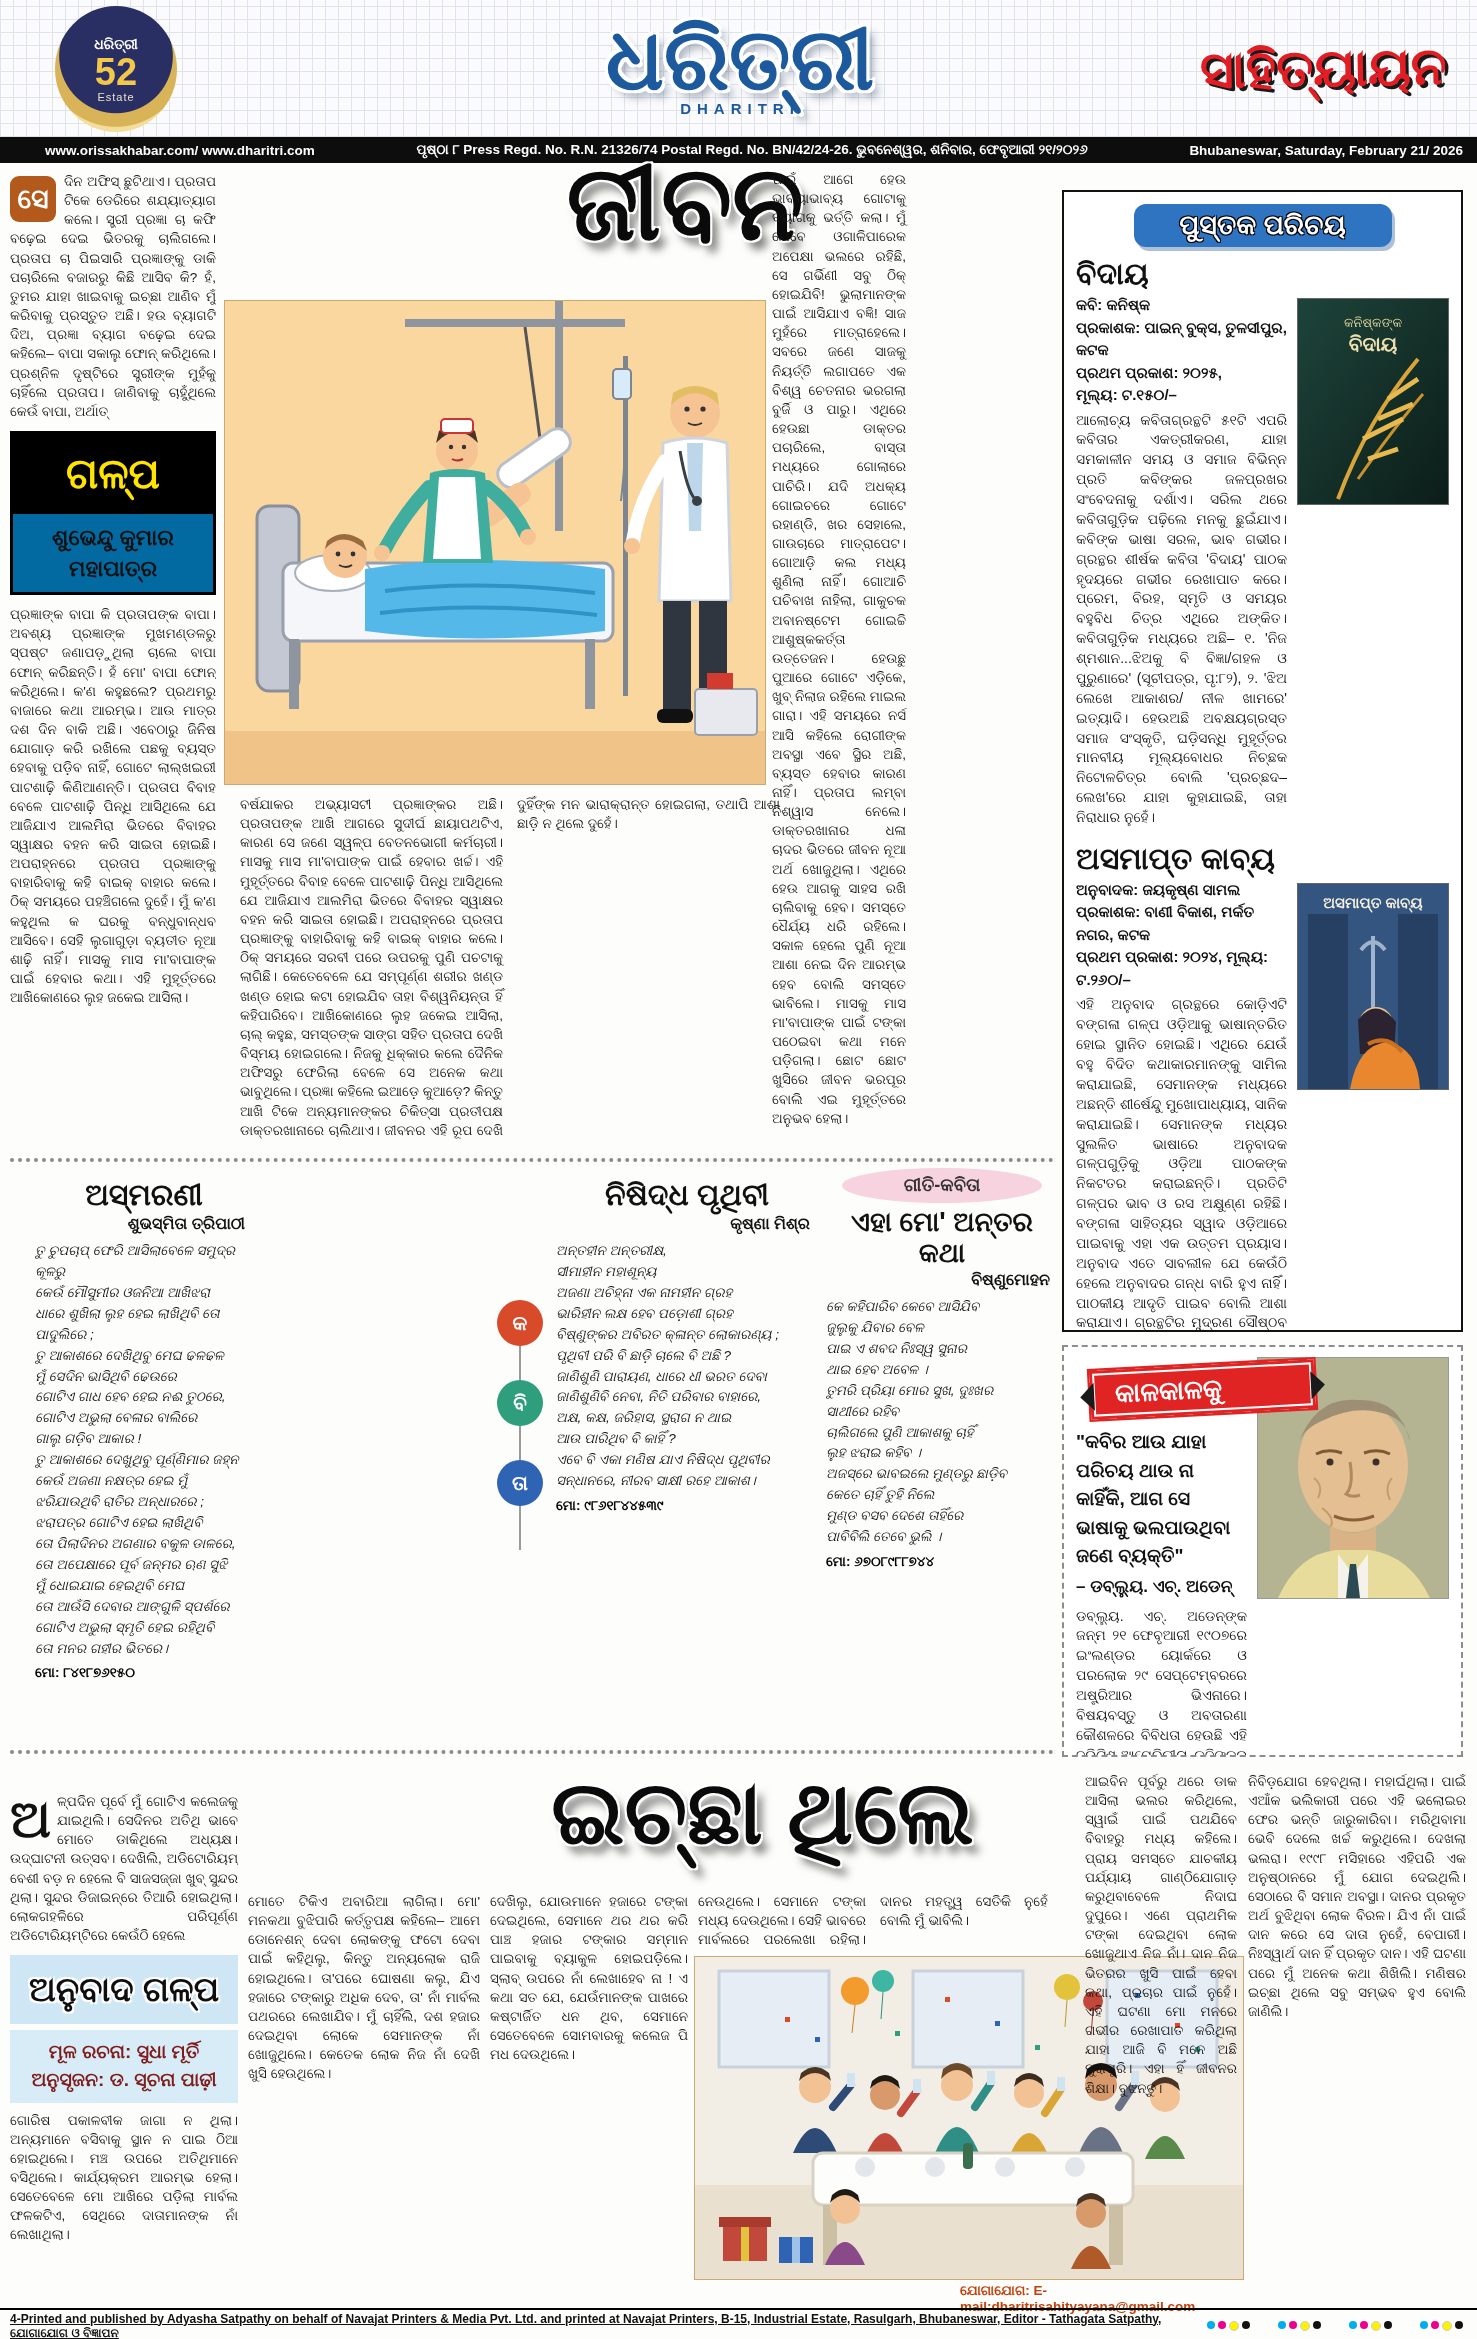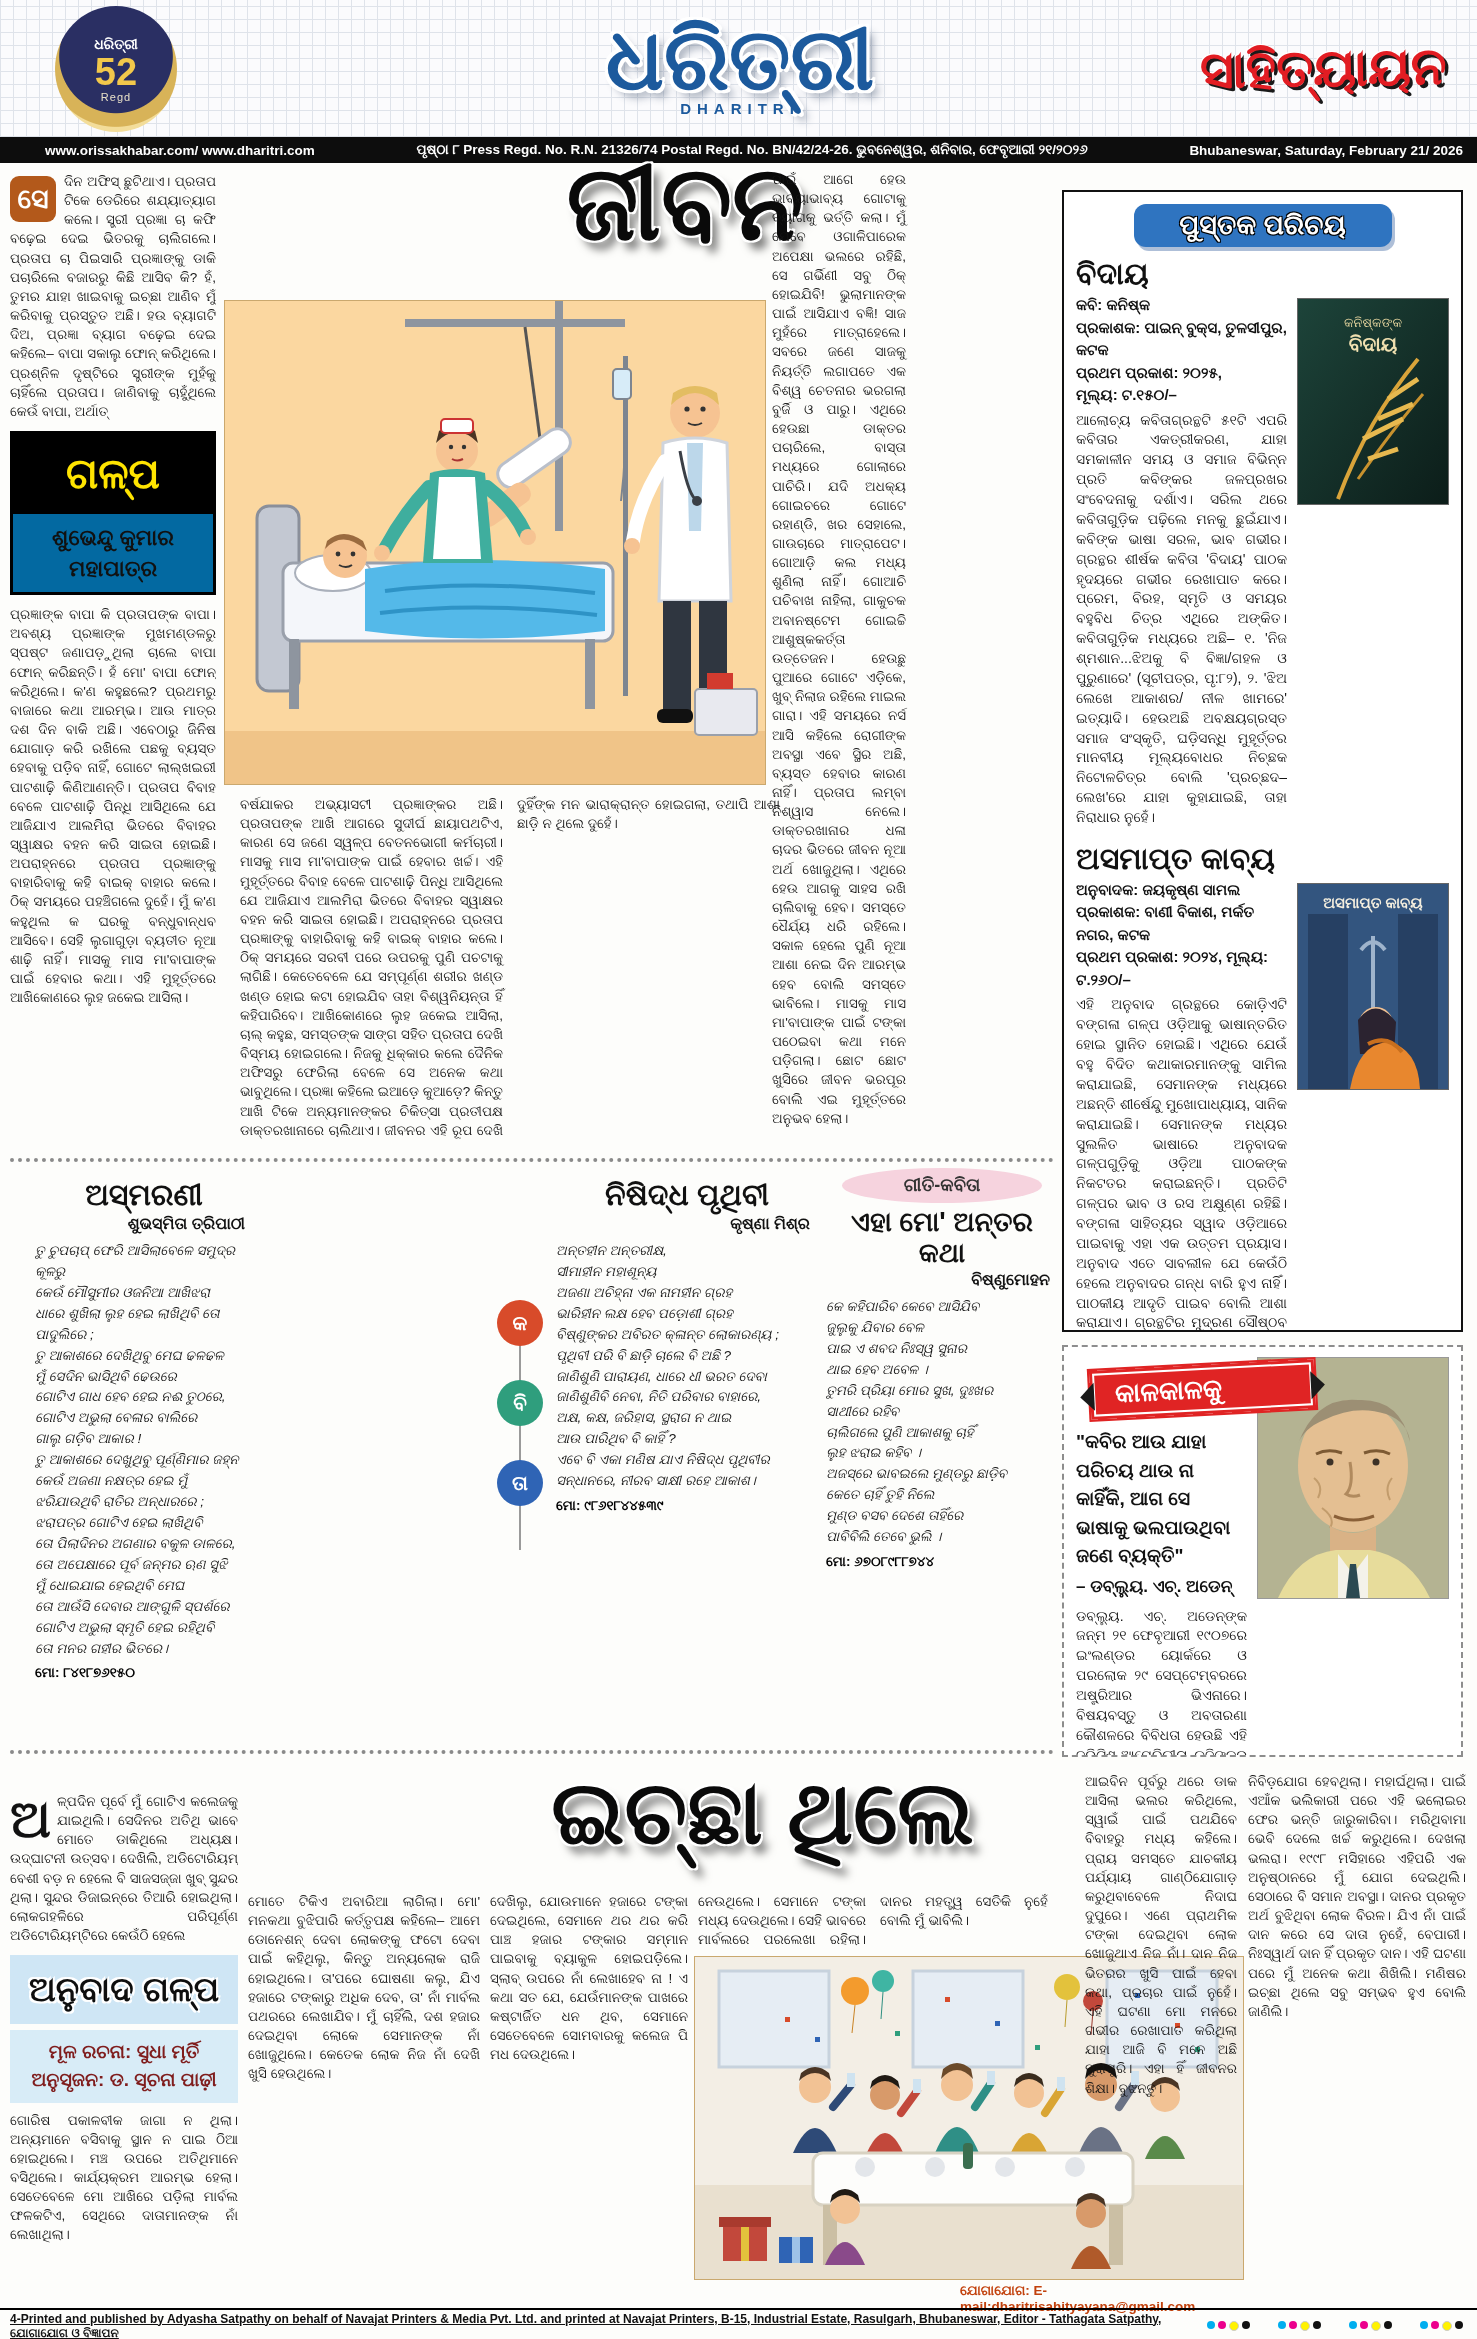--- a/index.html
+++ b/index.html
@@ -91,21 +91,21 @@
 </style>
 </head>
 <body>
 
 <div class="page">
 
   <div class="abs masthead">
     <div class="abs badge">
       <span class="b1">ଧରିତ୍ରୀ</span>
       <span class="b2">52</span>
-      <span class="b3">Regd</span>
+      <span class="b3">Estate</span>
     </div>
     <div class="abs logoblock">
       <div class="logo-odia">ଧରିତ୍ରୀ</div>
       <div class="logo-latin">DHARITRI</div>
     </div>
     <div class="abs supplement">ସାହିତ୍ୟାୟନ</div>
   </div>
 
   <div class="abs infobar">
     <span class="l">www.orissakhabar.com/ www.dharitri.com</span>

